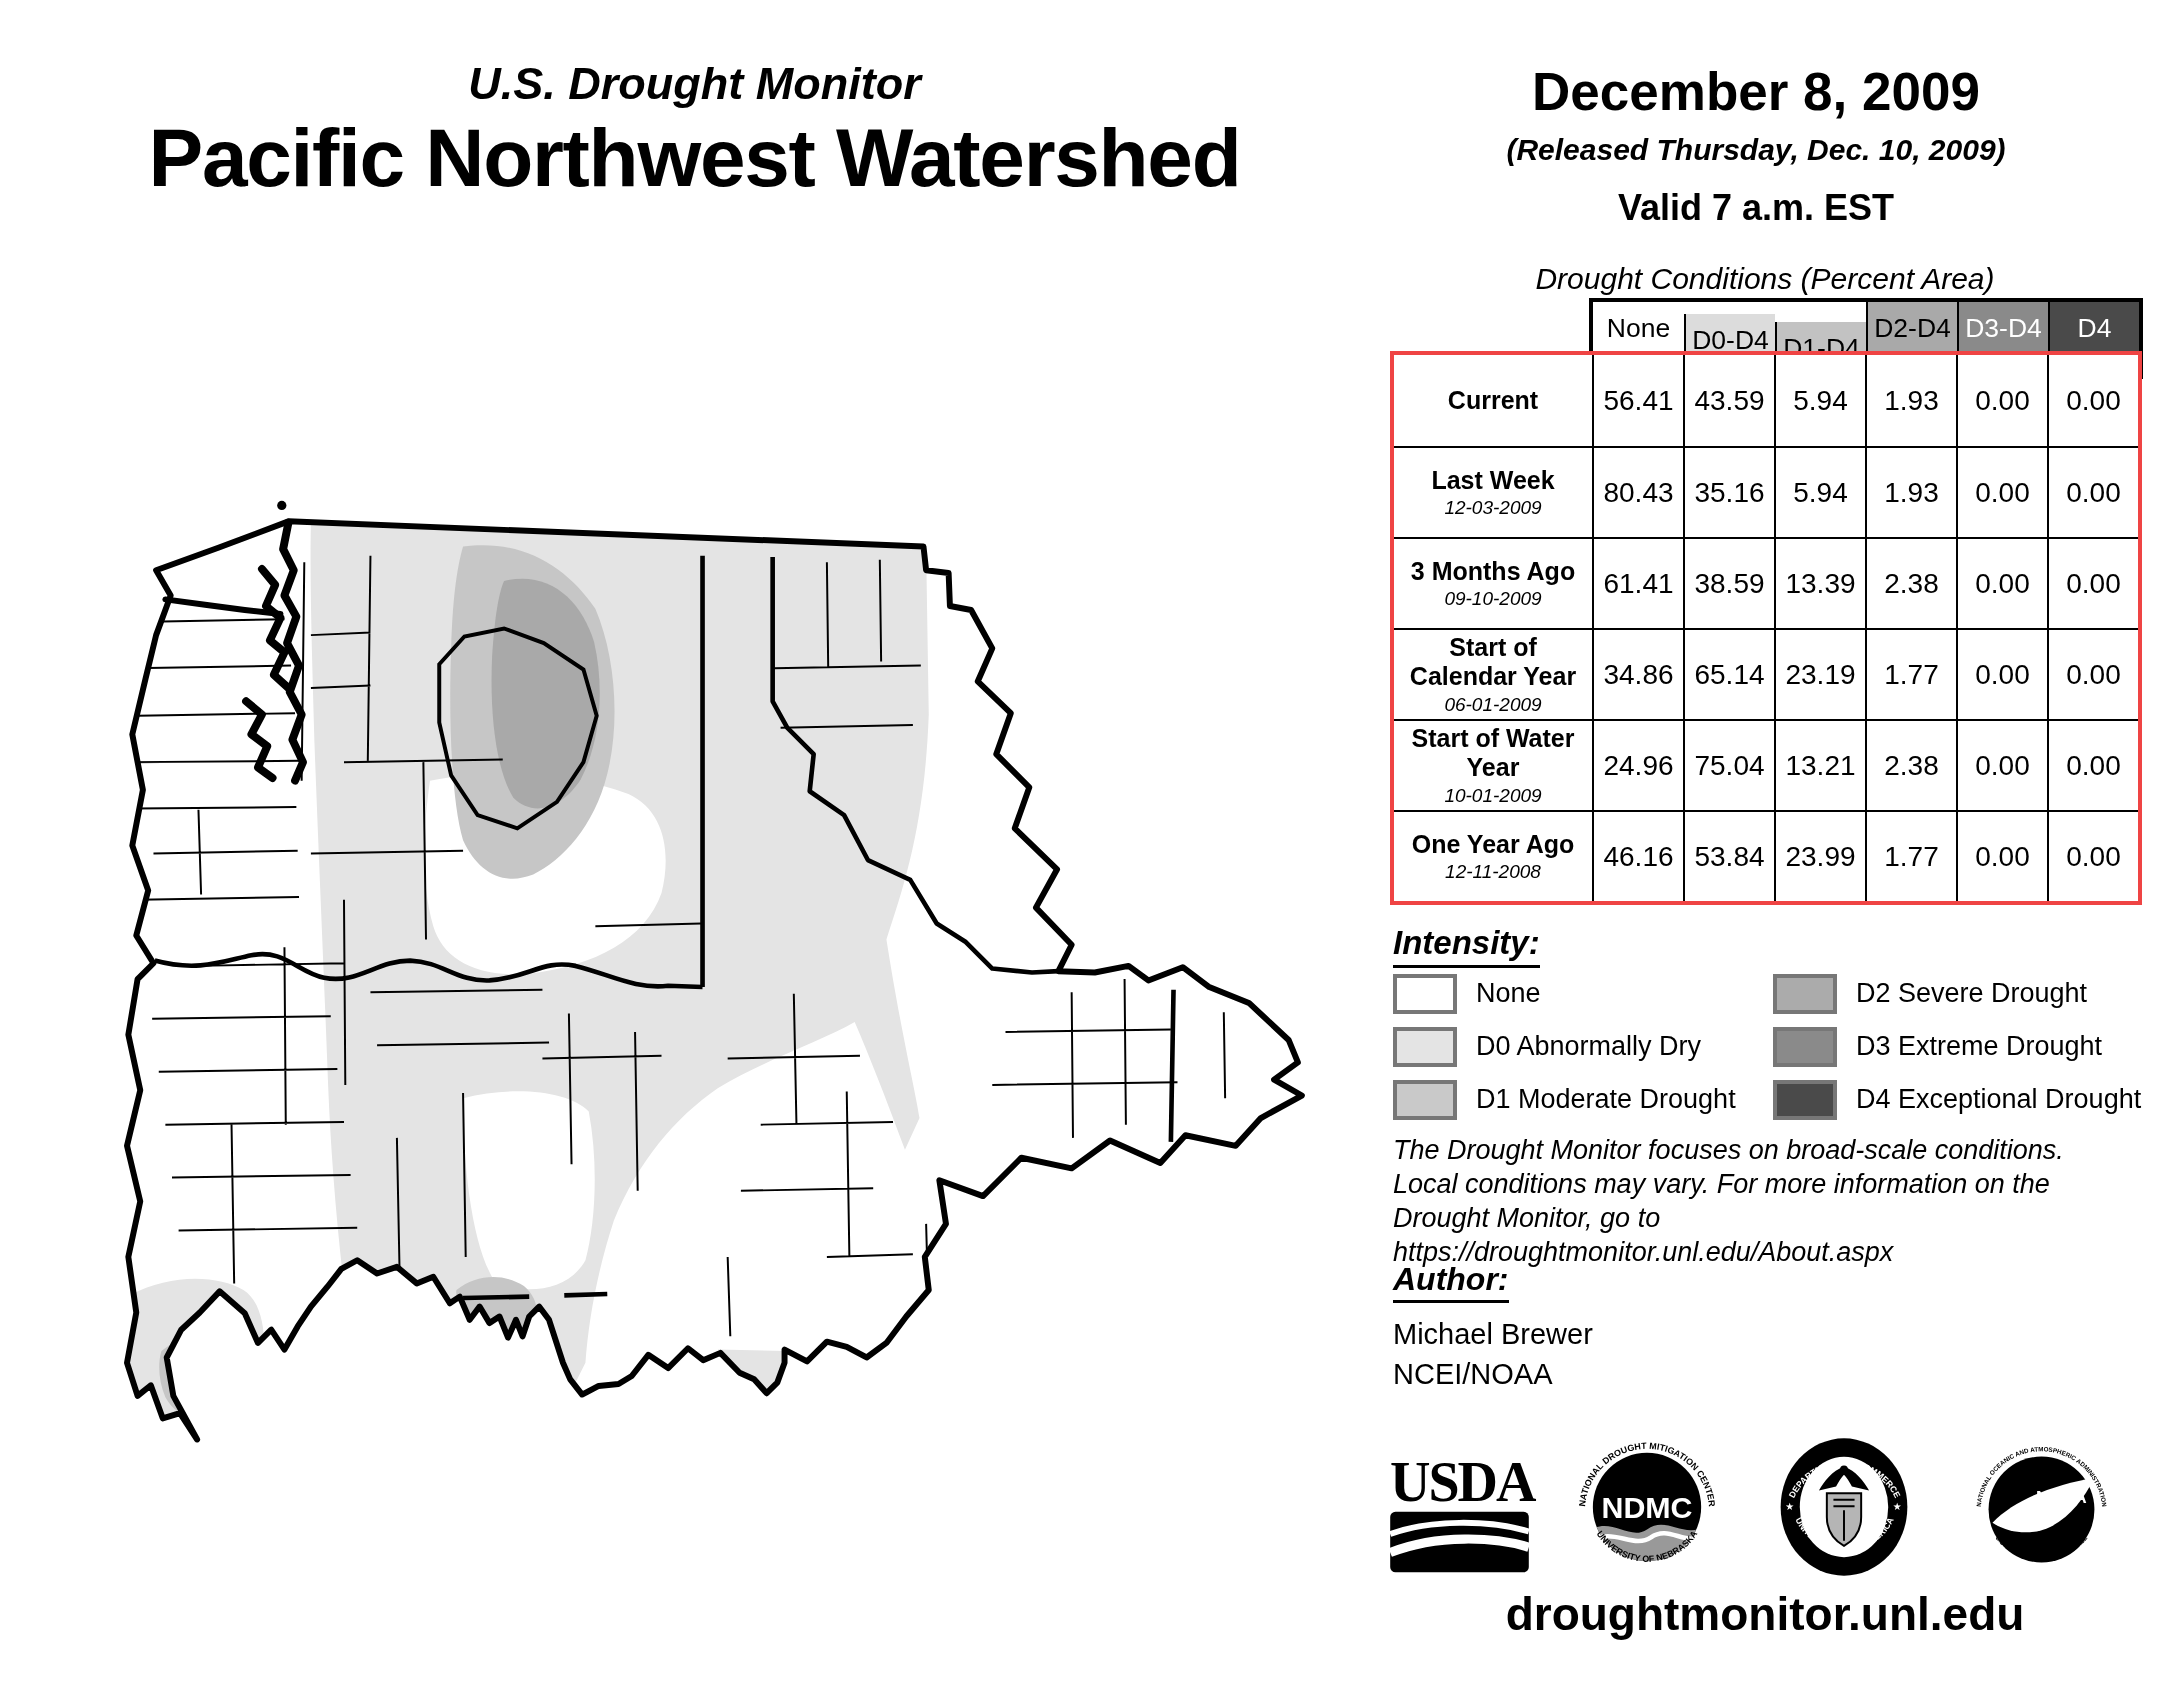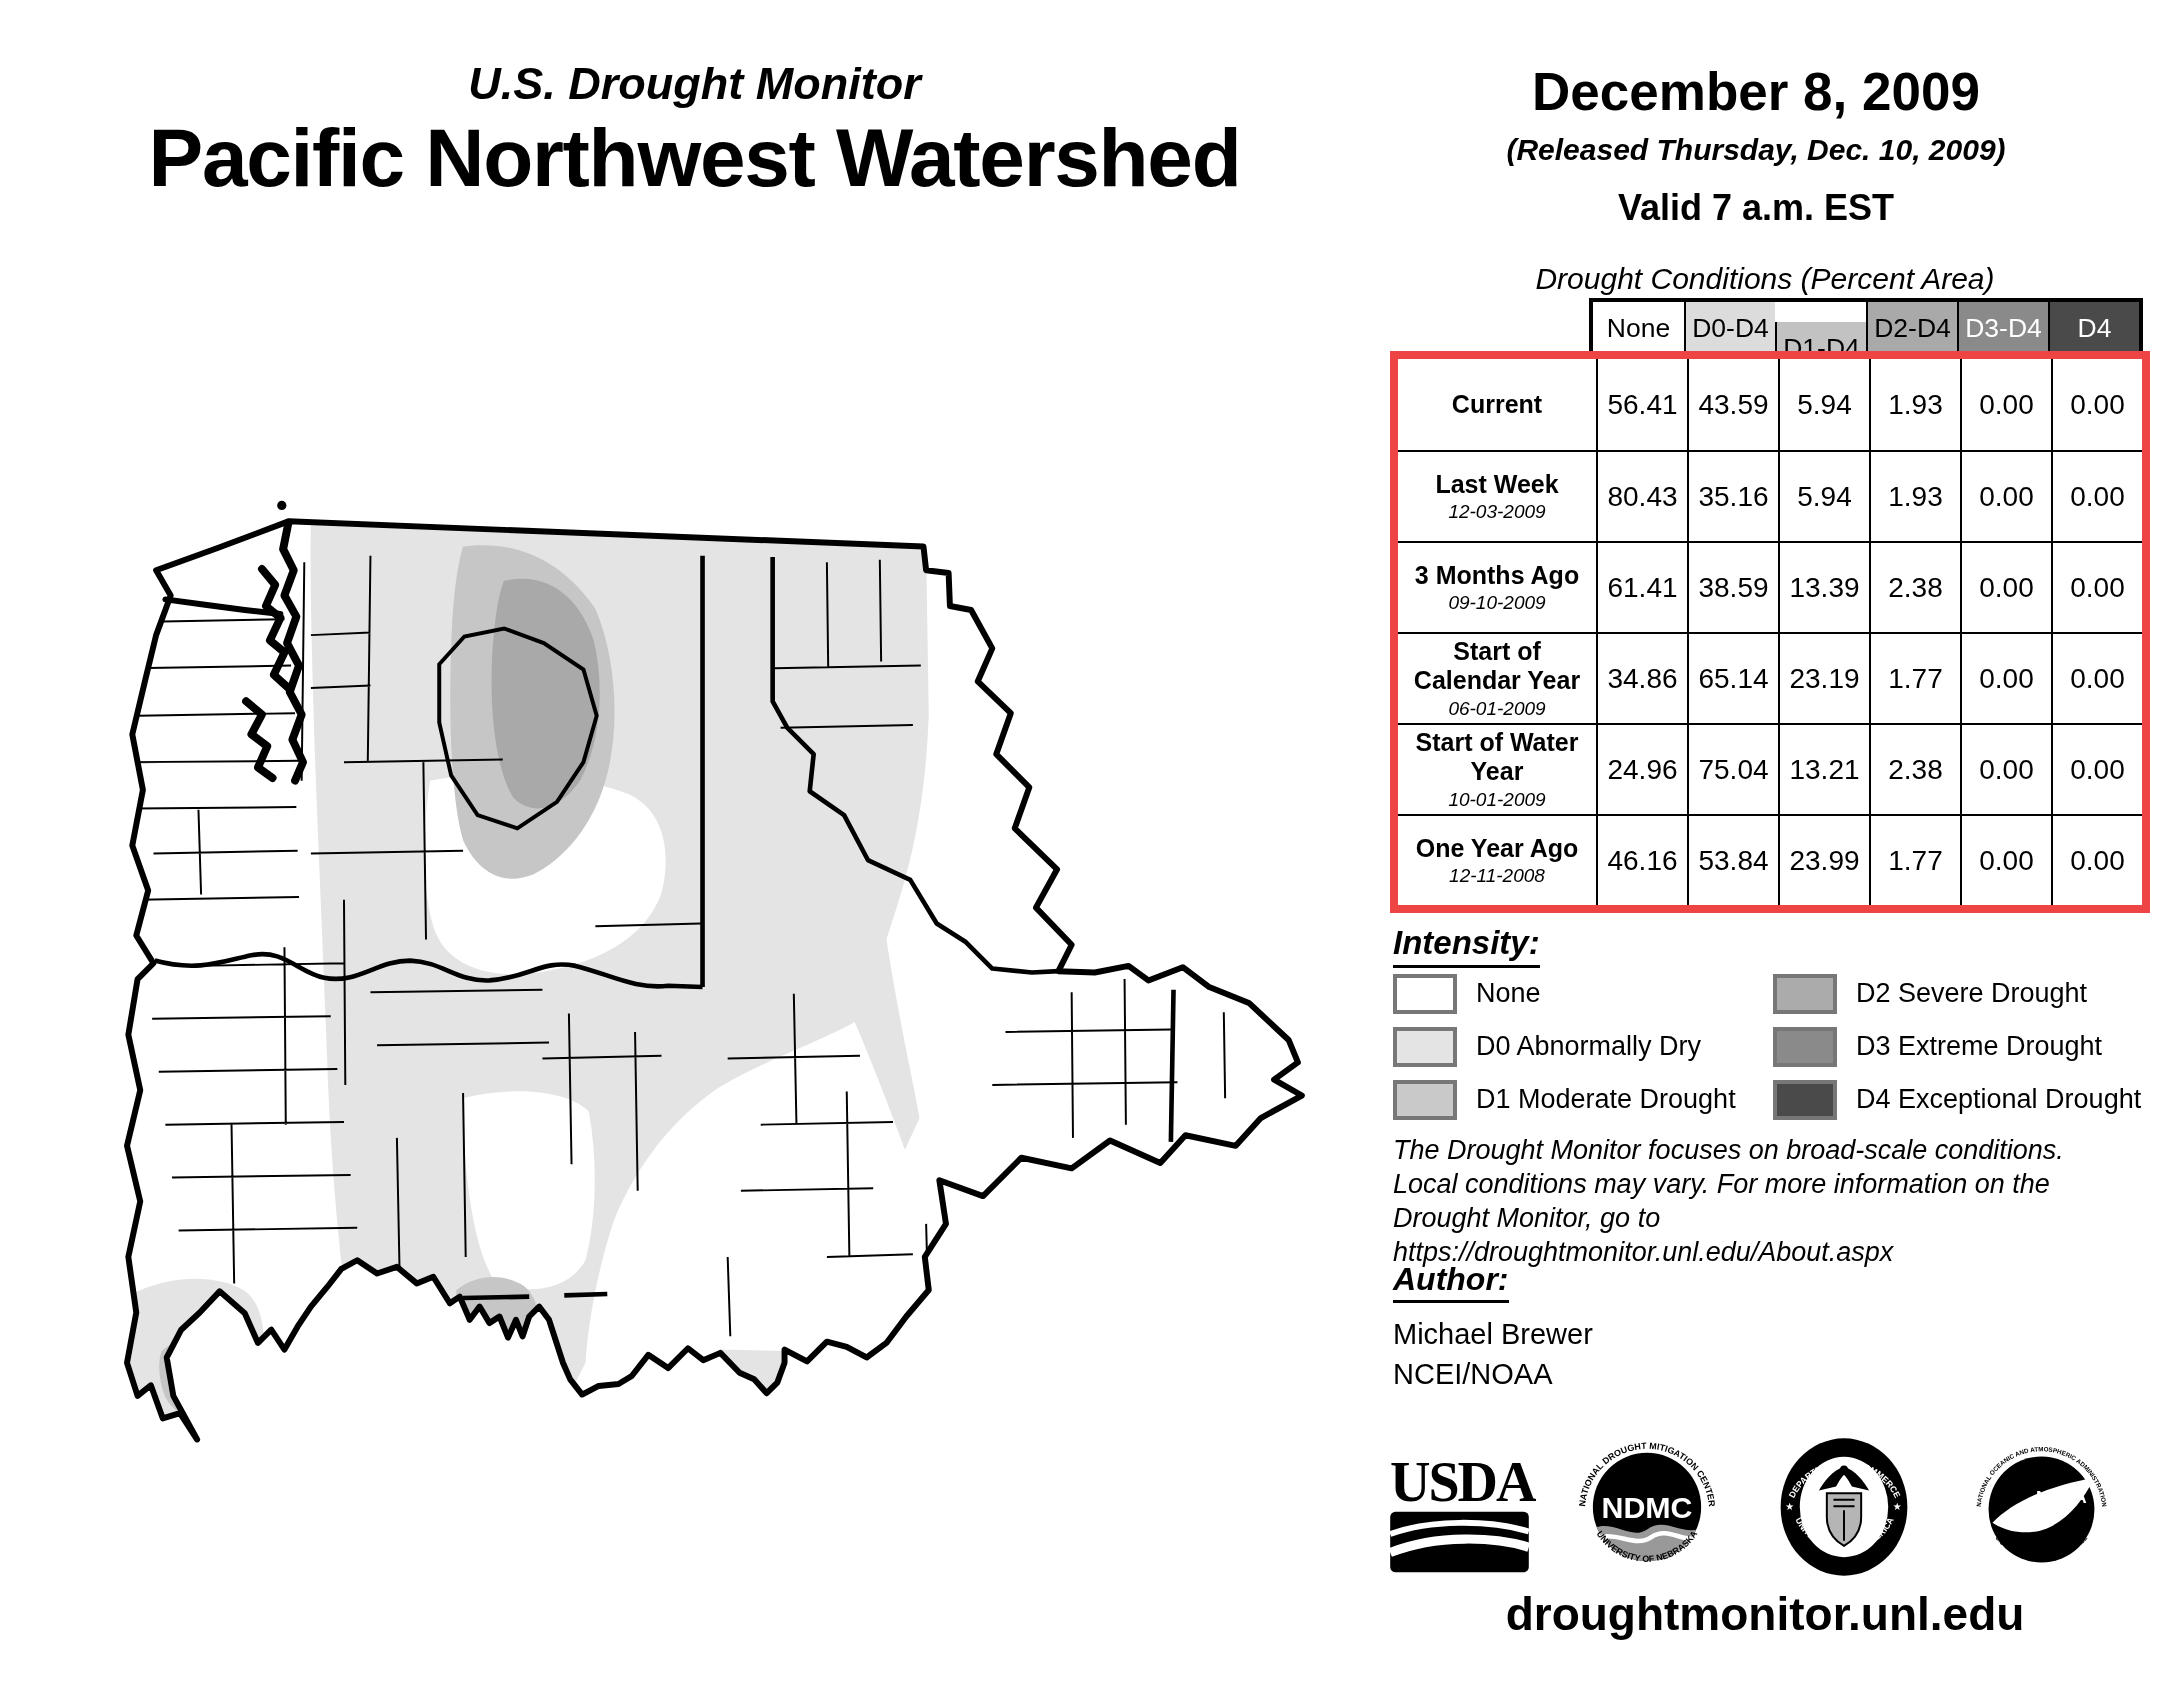--- a/index.html
+++ b/index.html
@@ -16,25 +16,25 @@
   .date-released{font-size:30px;font-weight:bold;font-style:italic;margin-top:10.6px;}
   .date-valid{font-size:36px;font-weight:bold;margin-top:20px;}
   
   .tbl-title{left:1390px;top:262px;width:750px;text-align:center;
     font-size:30px;font-style:italic;}
   .tbl-head{left:1589px;top:298px;display:grid;grid-template-columns:repeat(6,91px);
     border:4px solid #000;}
   .tbl-head .hc{box-sizing:border-box;height:53px;display:flex;align-items:center;
     justify-content:center;font-size:26.5px;border-left:2.6px solid #000;}
   .tbl-head .hc:first-child{border-left:none;}
-  .hc0{background:#fff;} .hc1{background:#dcdcdc;} .hc2{background:#c2c2c2;margin-top:20px;}
+  .hc0{background:#fff;} .hc1{background:#dcdcdc;margin-top:12px;} .hc2{background:#c2c2c2;margin-top:20px;}
   .hc3{background:#a9a9a9;} .hc4{background:#8a8a8a;color:#fff;}
   .hc5{background:#4a4a4a;color:#fff;}
   .tbl-body{left:1390px;top:351px;display:grid;
-    grid-template-columns:198px repeat(6,91px);border:8px solid #ef4444;}
+    grid-template-columns:198px repeat(6,91px);border:4px solid #ef4444;}
   .tbl-body .c{box-sizing:border-box;height:91px;display:flex;flex-direction:column;
     align-items:center;justify-content:center;font-size:28px;
     border-left:2.6px solid #000;border-top:2.6px solid #000;background:#fff;}
   .tbl-body .c.fc{border-left:none;} .tbl-body .c.fr{border-top:none;}
   .row-label{font-weight:bold;font-size:25px;text-align:center;line-height:29px;}
   .row-date{font-size:19px;font-style:italic;margin-top:2.6px;}
   
   .legend-title{left:1393px;top:924px;font-size:33px;font-weight:bold;font-style:italic;
     border-bottom:3.3px solid #000;padding-bottom:2.6px;}
   .legend{left:1393px;top:967px;display:grid;

